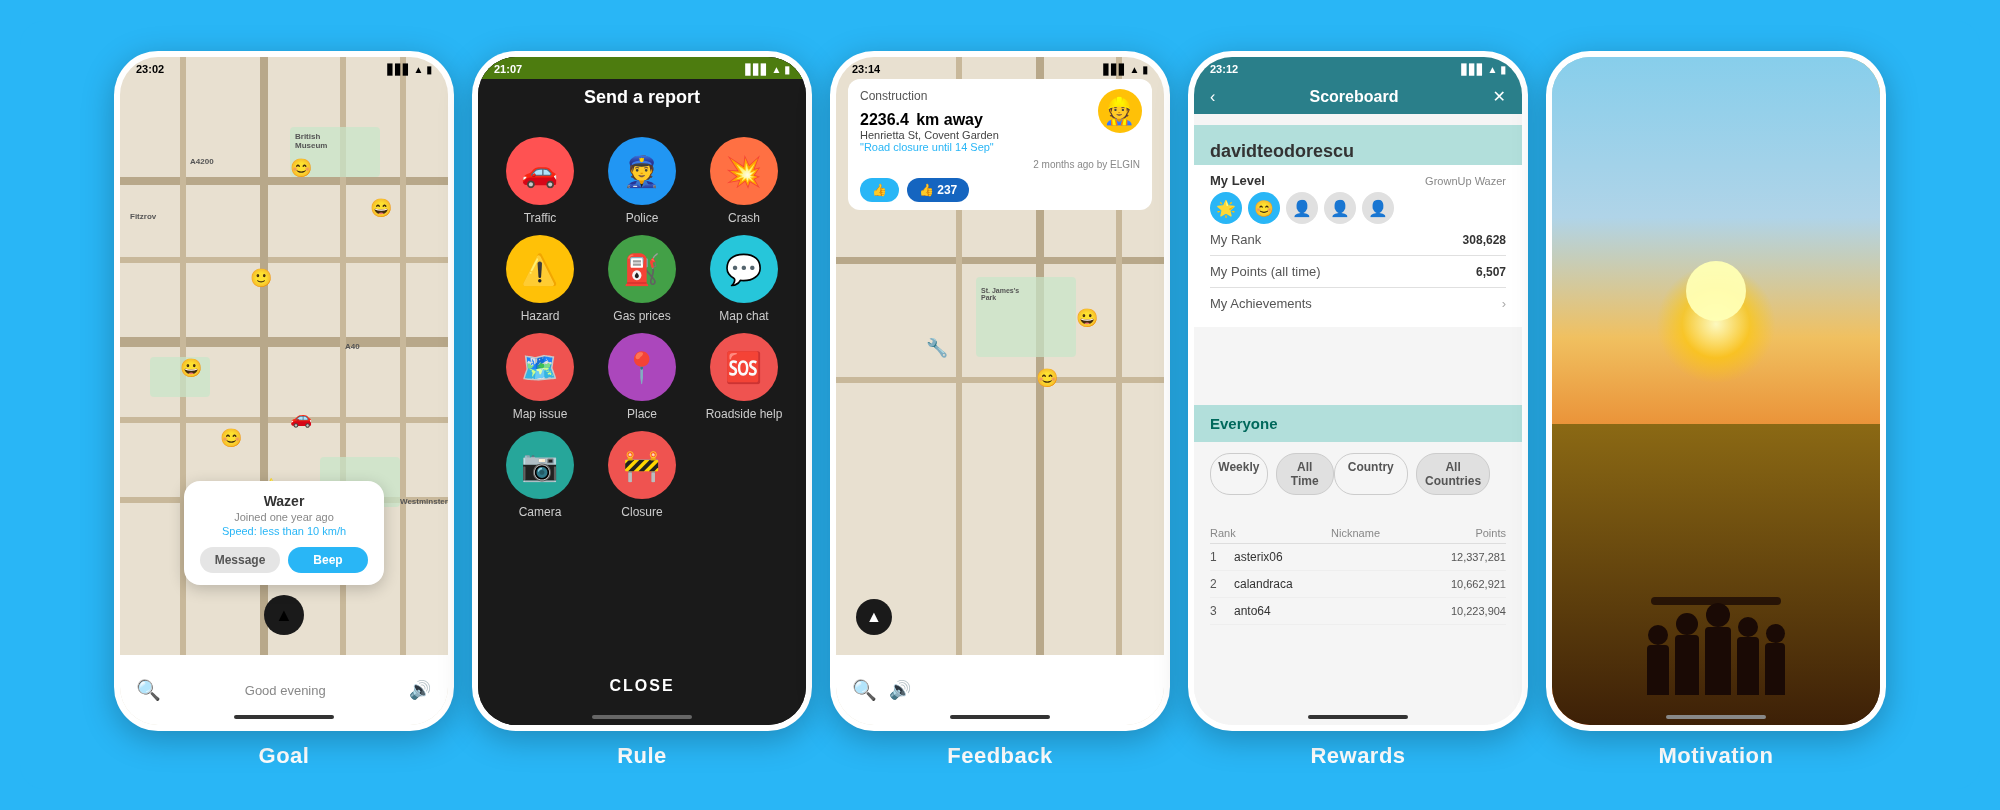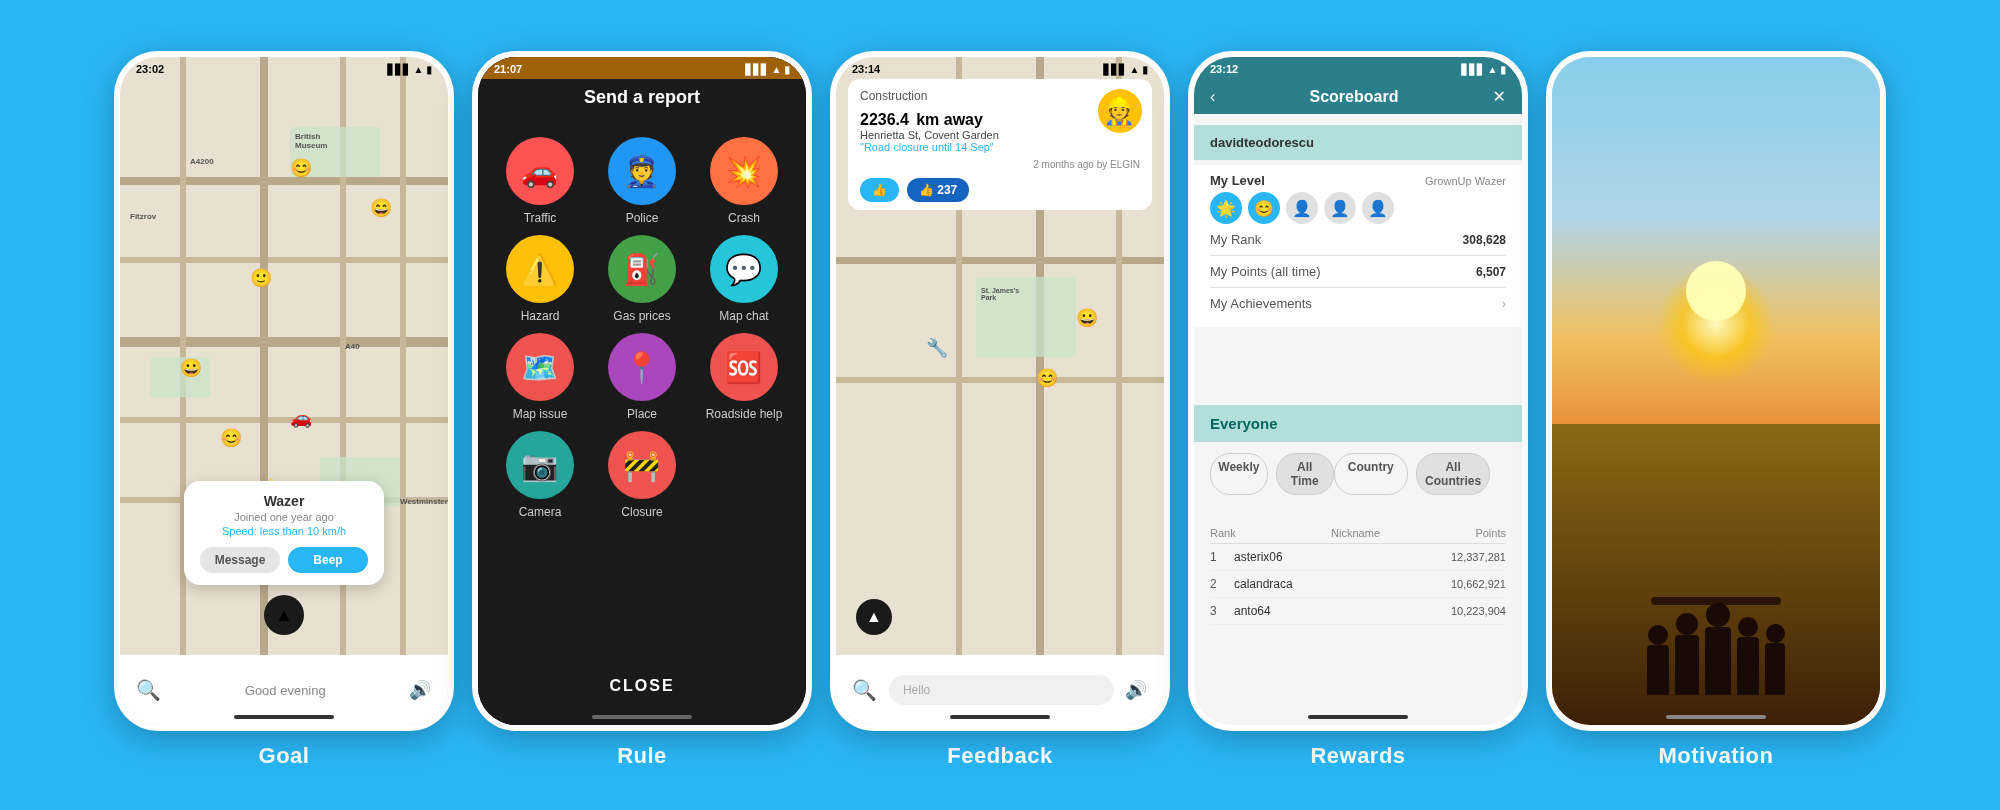--- a/index.html
+++ b/index.html
@@ -66,21 +66,21 @@
       justify-content: space-between;
       align-items: center;
       padding: 6px 16px 4px;
       font-size: 11px;
       font-weight: 600;
       position: absolute;
       top: 0; left: 0; right: 0;
       z-index: 10;
     }
     .status-bar.light { background: transparent; color: #000; }
-    .status-bar.dark { background: #a16207; color: #fff; }
+    .status-bar.dark { background: #4d7c0f; color: #fff; }
     .status-bar.teal { background: #2a7f8a; color: #fff; }
     .signal-icons {
       display: flex;
       gap: 3px;
       align-items: center;
       font-size: 10px;
     }
 
     
     .map-bg {
@@ -312,22 +312,22 @@
       position: absolute;
       top: 22px; left: 0; right: 0;
       z-index: 10;
     }
     .score-header-title { color: white; font-size: 16px; font-weight: 700; text-align: center; flex: 1; }
     .score-header-icon { color: white; font-size: 16px; }
     .score-username {
       position: absolute;
       top: 68px; left: 0; right: 0;
       background: #b2dfdb;
-      padding: 10px 16px;
-      font-size: 13px;
+      padding: 16px 16px;
+      font-size: 18px;
       color: #333;
       font-weight: 600;
     }
     .score-row {
       display: flex;
       justify-content: space-between;
       align-items: center;
       padding: 8px 0;
       border-bottom: 1px solid #e0e0e0;
       font-size: 13px;
@@ -645,21 +645,20 @@
             <div class="fb-avatar">👷</div>
             <div class="fb-meta">2 months ago by ELGIN</div>
             <div class="fb-actions">
               <button class="fb-btn fb-btn-blue">👍</button>
               <button class="fb-btn-like">👍 <span>237</span></button>
             </div>
           </div>
 
           <div class="fb-bottom">
             <span style="font-size:20px;color:#29b6f6;">🔍</span>
-            <div class="fb-input">Hello</div>
             <span style="font-size:18px;color:#aaa;">🔊</span>
           </div>
           <div class="home-indicator"></div>
         </div>
       </div>
       <div class="phone-label">Feedback</div>
     </div>
 
     <div class="phone-wrapper">
       <div class="phone">

